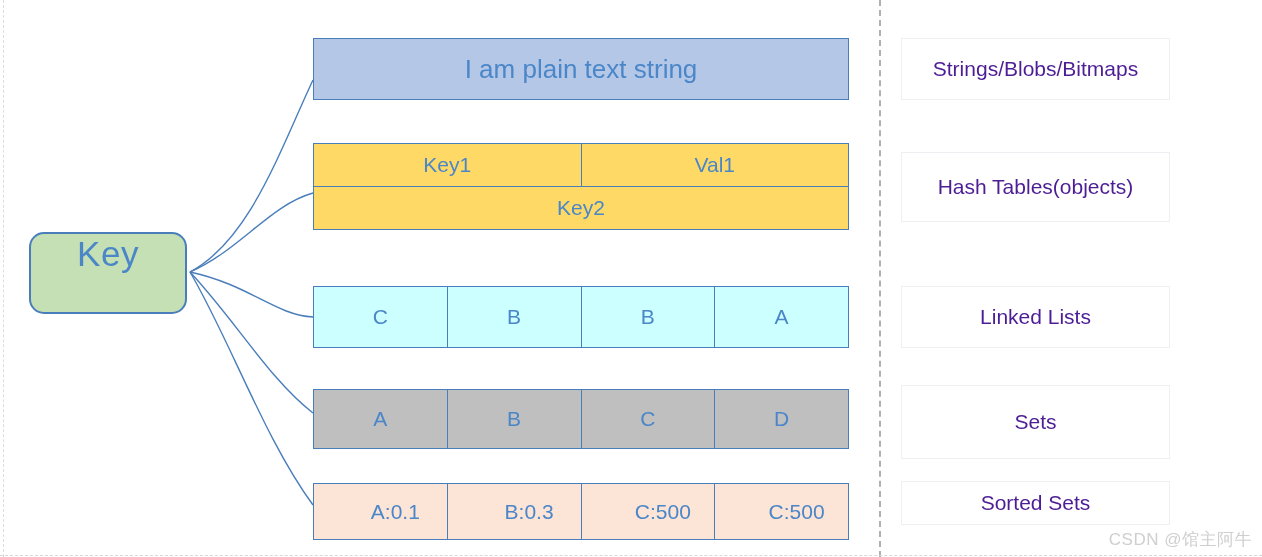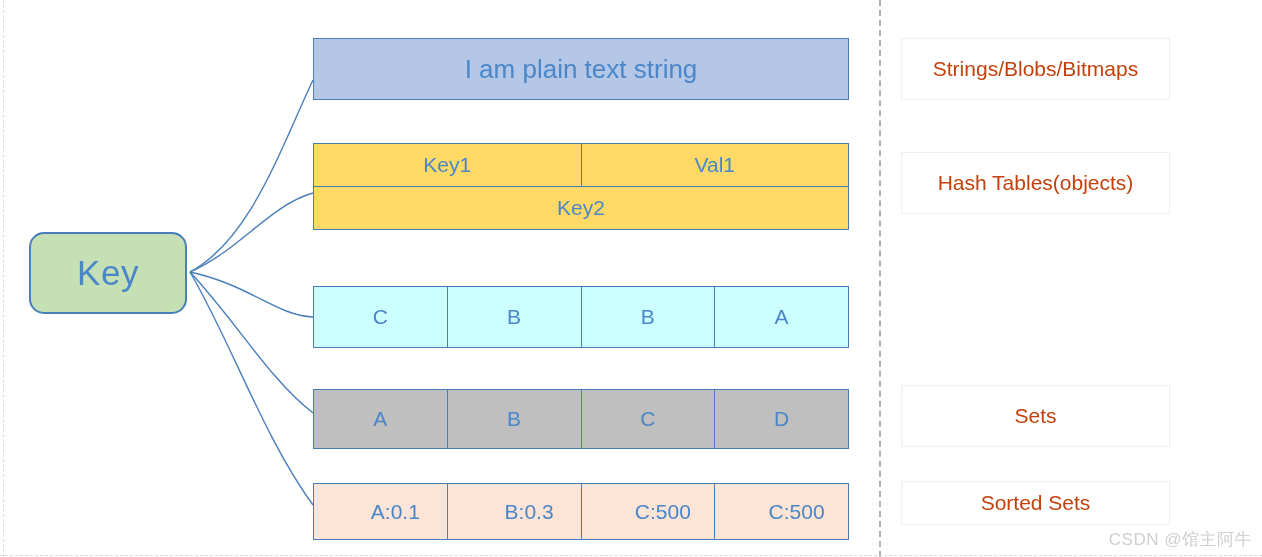--- a/index.html
+++ b/index.html
@@ -45,21 +45,20 @@
     position: absolute;
     left: 29px;
     top: 232px;
     width: 158px;
     height: 82px;
     background: #c5e0b4;
     border: 2px solid #4a7ebb;
     border-radius: 15px;
     box-sizing: border-box;
     display: flex;
-    align-items: center;
     justify-content: center;
     color: #4a86c8;
     font-size: 35px;
     font-weight: 400;
     letter-spacing: 0.5px;
   }
 
   
   #connectors {
     position: absolute;
@@ -114,27 +113,27 @@
   
   .label-box {
     position: absolute;
     left: 901px;
     width: 269px;
     box-sizing: border-box;
     border: 1px solid #eeeff3;
     display: flex;
     align-items: center;
     justify-content: center;
-    color: #c2410c;
+    color: #4c1d95;
     font-size: 21px;
   }
   .lb-0 { top: 38px;  height: 62px; }
-  .lb-1 { top: 152px; height: 62px; }
+  .lb-1 { top: 152px; height: 70px; }
   .lb-2 { top: 286px; height: 62px; }
-  .lb-3 { top: 385px; height: 62px; }
+  .lb-3 { top: 385px; height: 74px; }
   .lb-4 { top: 481px; height: 44px; }
 
   
   .watermark {
     position: absolute;
     right: 10px;
     bottom: 6px;
     color: #cfcfcf;
     font-size: 17px;
     letter-spacing: 0.5px;
@@ -230,20 +229,23 @@
       <span>C:500</span>
     </div>
   </div>
 
   <div class="label-box lb-0">
     <span>Strings/Blobs/Bitmaps</span>
   </div>
   <div class="label-box lb-1">
     <span>Hash Tables(objects)</span>
   </div>
+  <div class="label-box lb-2">
+    <span>Linked Lists</span>
+  </div>
   <div class="label-box lb-3">
     <span>Sets</span>
   </div>
   <div class="label-box lb-4">
     <span>Sorted Sets</span>
   </div>
 
   <div class="watermark">CSDN @馆主阿牛</div>
 
 </div>

